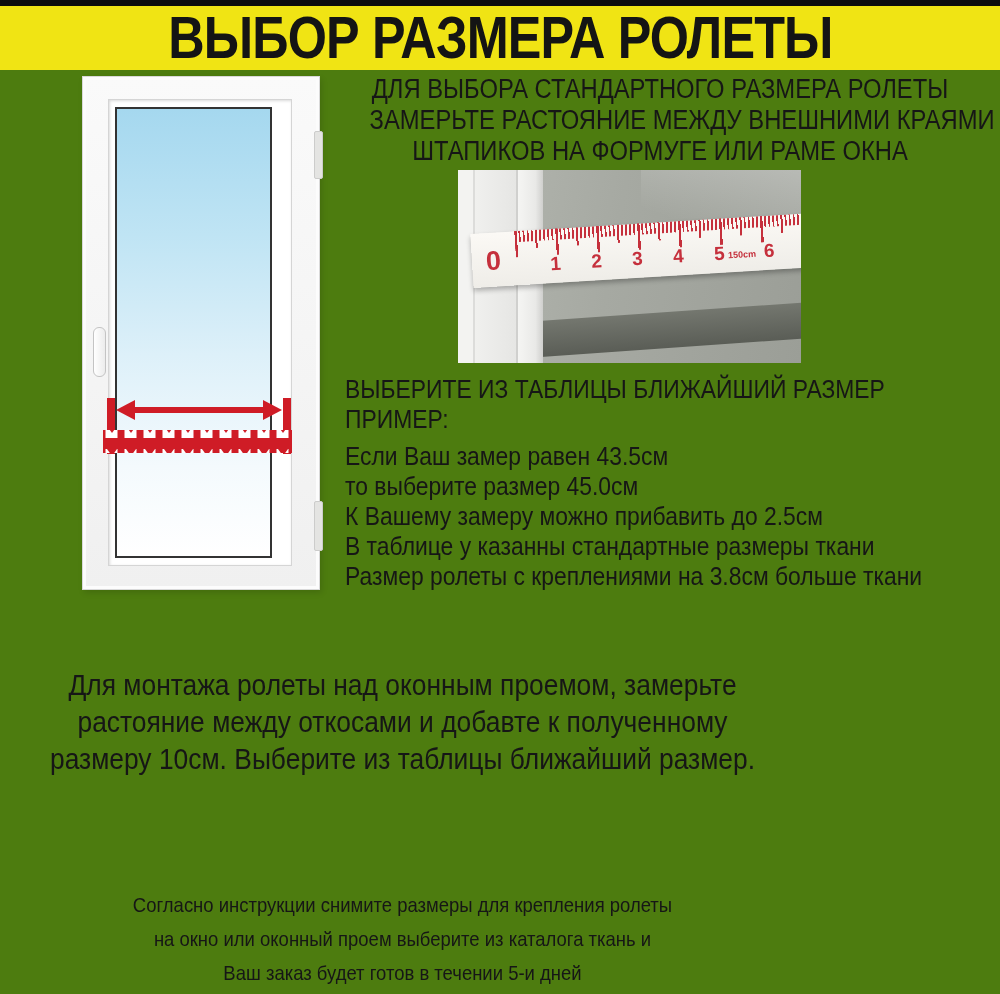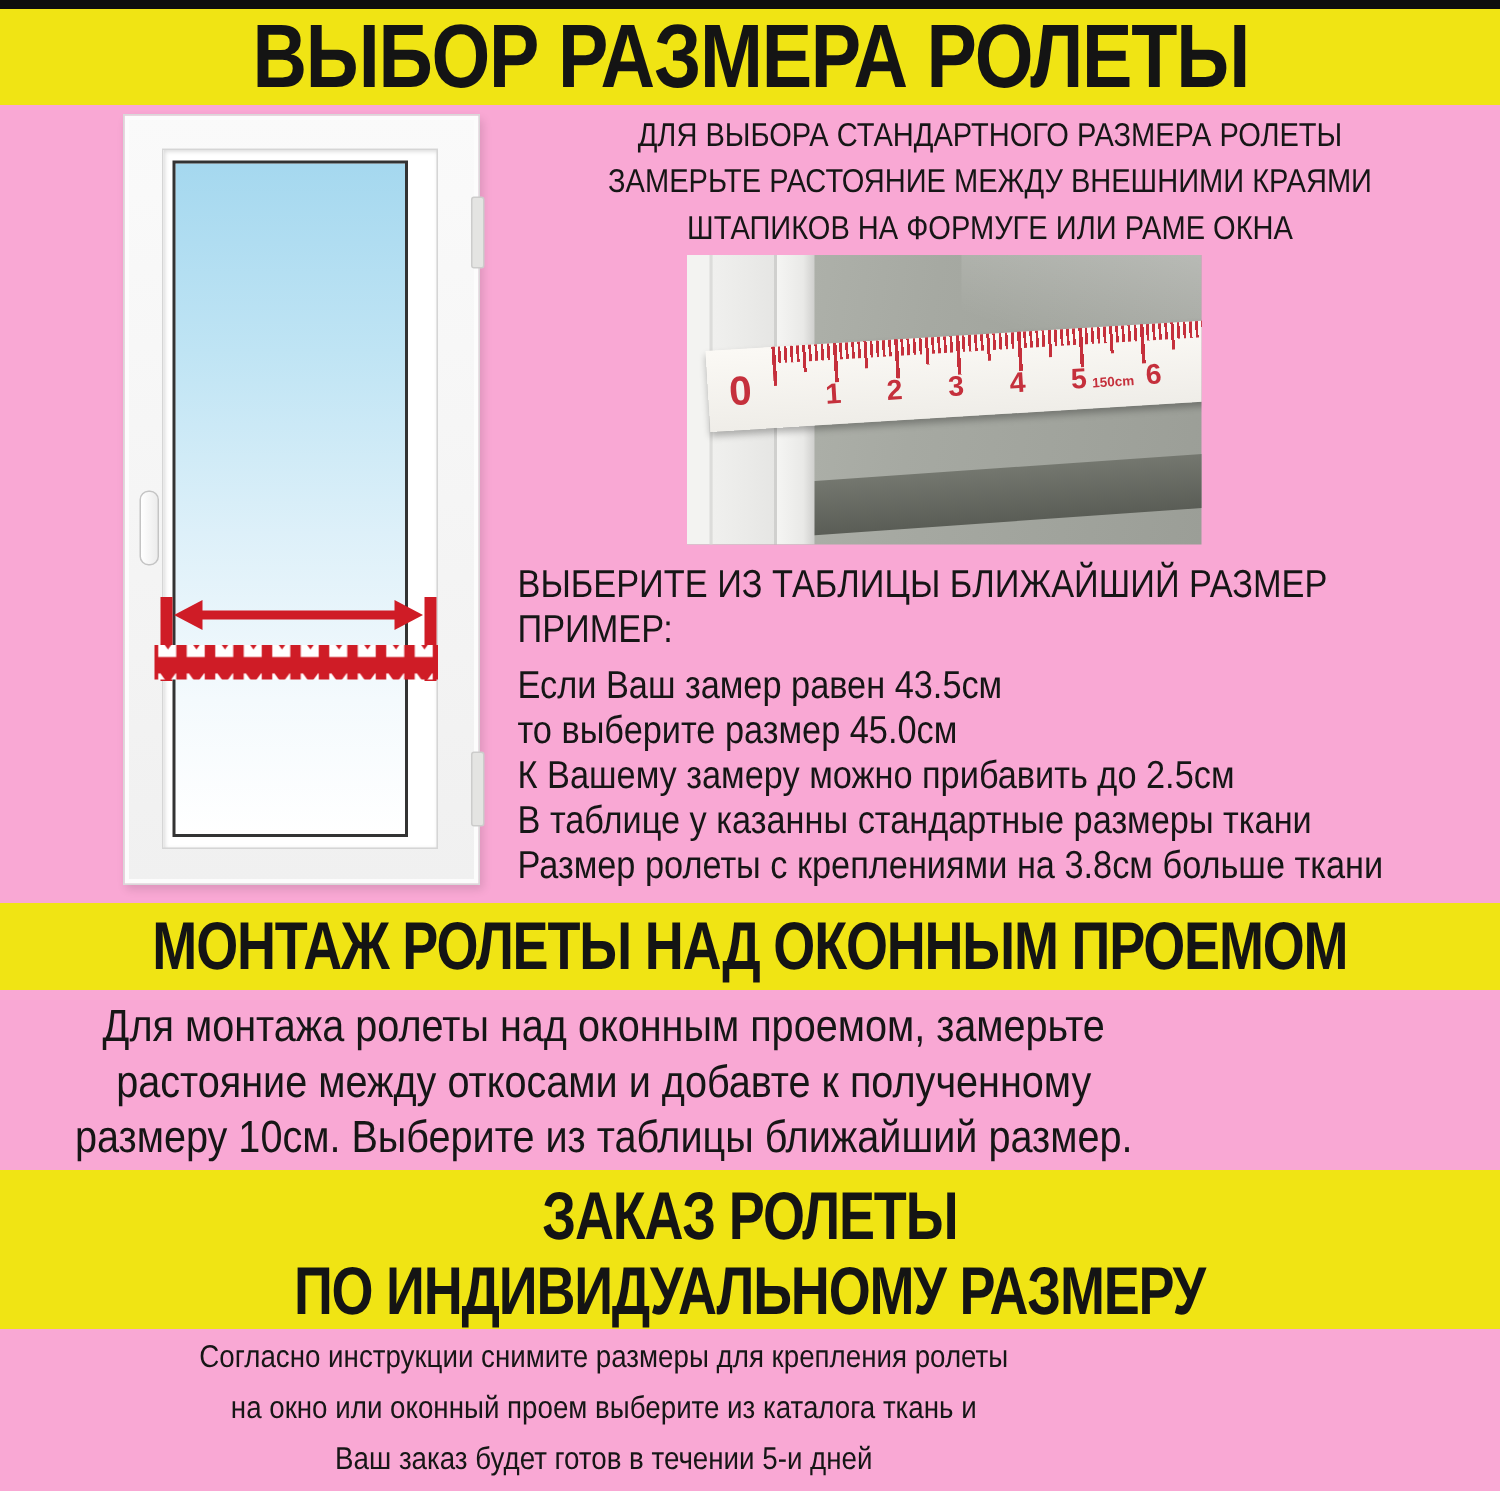--- a/index.html
+++ b/index.html
@@ -1,16 +1,16 @@
 <!DOCTYPE html>
 <html><head>
 <meta charset="utf-8">
 <style>
   html,body{margin:0;padding:0;background:#fff;}
-  .page{position:relative;width:1000px;height:994px;background:#f9a8d4;overflow:hidden;
+  .page{position:relative;width:1000px;height:994px;background:#4d7c0f;overflow:hidden;
         font-family:"Liberation Sans",sans-serif;color:#1a1a1a;}
 
   
   .topbar{position:absolute;left:0;top:0;width:1000px;height:6px;background:#0d0d0d;}
   .banner{position:absolute;left:0;width:1000px;background:#F0E414;text-align:center;overflow:hidden;}
   .banner1{top:6px;height:64px;}
   .banner2{top:602px;height:58px;}
   .banner3{top:780px;height:106px;padding-top:6px;box-sizing:border-box;}
   .b-title{display:inline-block;font-weight:bold;color:#141414;white-space:nowrap;
            transform:scaleX(.84);transform-origin:50% 50%;letter-spacing:-1px;}
@@ -18,21 +18,21 @@
   .b2-text{font-size:45px;line-height:58px;transform:scaleX(.80);}
   .b3-line{display:block;font-size:45px;line-height:50px;}
   .b3-line .b-title{transform:scaleX(.80);}
 
   
   .cond{transform:scaleX(.88);transform-origin:50% 0;}
   .cond-left{transform:scaleX(.88);transform-origin:0 0;}
 
   
   .intro{position:absolute;left:330px;top:74px;width:660px;text-align:center;
-         font-size:22px;line-height:31px;font-weight:400;color:#161616;white-space:nowrap;}
+         font-size:27px;line-height:31px;font-weight:400;color:#161616;white-space:nowrap;}
 
   
   .block2{position:absolute;left:345px;top:374px;width:655px;font-size:26px;line-height:30px;
           color:#161616;white-space:nowrap;}
   .block2 .gap{height:7px;}
 
   
   .para{position:absolute;left:0;width:805px;text-align:center;color:#161616;white-space:nowrap;}
   .para2{top:666px;font-size:30px;line-height:37px;}
   .para3{top:888px;font-size:21px;line-height:34px;}
@@ -146,36 +146,29 @@
       <div>ПРИМЕР:</div>
       <div class="gap"></div>
       <div>Если Ваш замер равен 43.5см</div>
       <div>то выберите размер 45.0см</div>
       <div>К Вашему замеру можно прибавить до 2.5см</div>
       <div>В таблице у казанны стандартные размеры ткани</div>
       <div>Размер ролеты с креплениями на 3.8см больше ткани</div>
     </div>
   </div>
 
-  <div class="banner banner2">
-    <span class="b-title b2-text">МОНТАЖ РОЛЕТЫ НАД ОКОННЫМ ПРОЕМОМ</span>
-  </div>
 
   <div class="para para2">
     <div class="cond">
       <div>Для монтажа ролеты над оконным проемом, замерьте</div>
       <div>растояние между откосами и добавте к полученному</div>
       <div>размеру 10см. Выберите из таблицы ближайший размер.</div>
     </div>
   </div>
 
-  <div class="banner banner3">
-    <span class="b3-line"><span class="b-title">ЗАКАЗ РОЛЕТЫ</span></span>
-    <span class="b3-line"><span class="b-title">ПО ИНДИВИДУАЛЬНОМУ РАЗМЕРУ</span></span>
-  </div>
 
   <div class="para para3">
     <div class="cond">
       <div>Согласно инструкции снимите размеры для крепления ролеты</div>
       <div>на окно или оконный проем выберите из каталога ткань и</div>
       <div>Ваш заказ будет готов в течении 5-и дней</div>
     </div>
   </div>
 
 </div>

